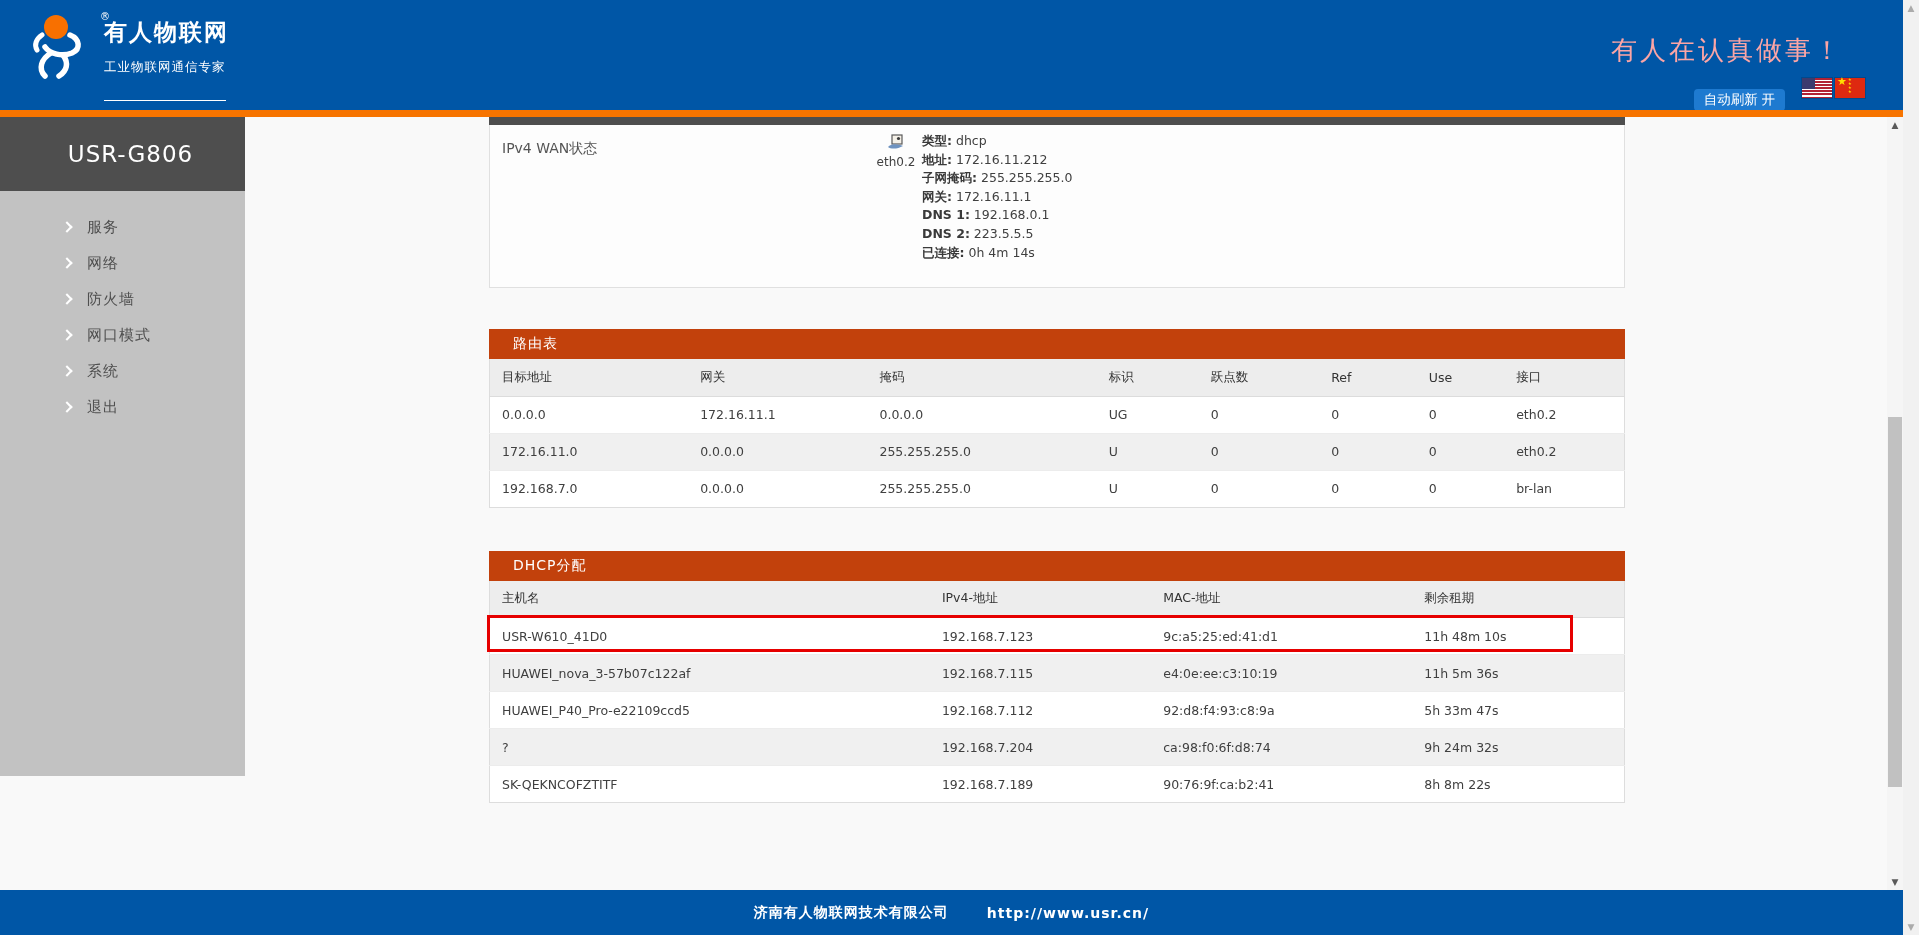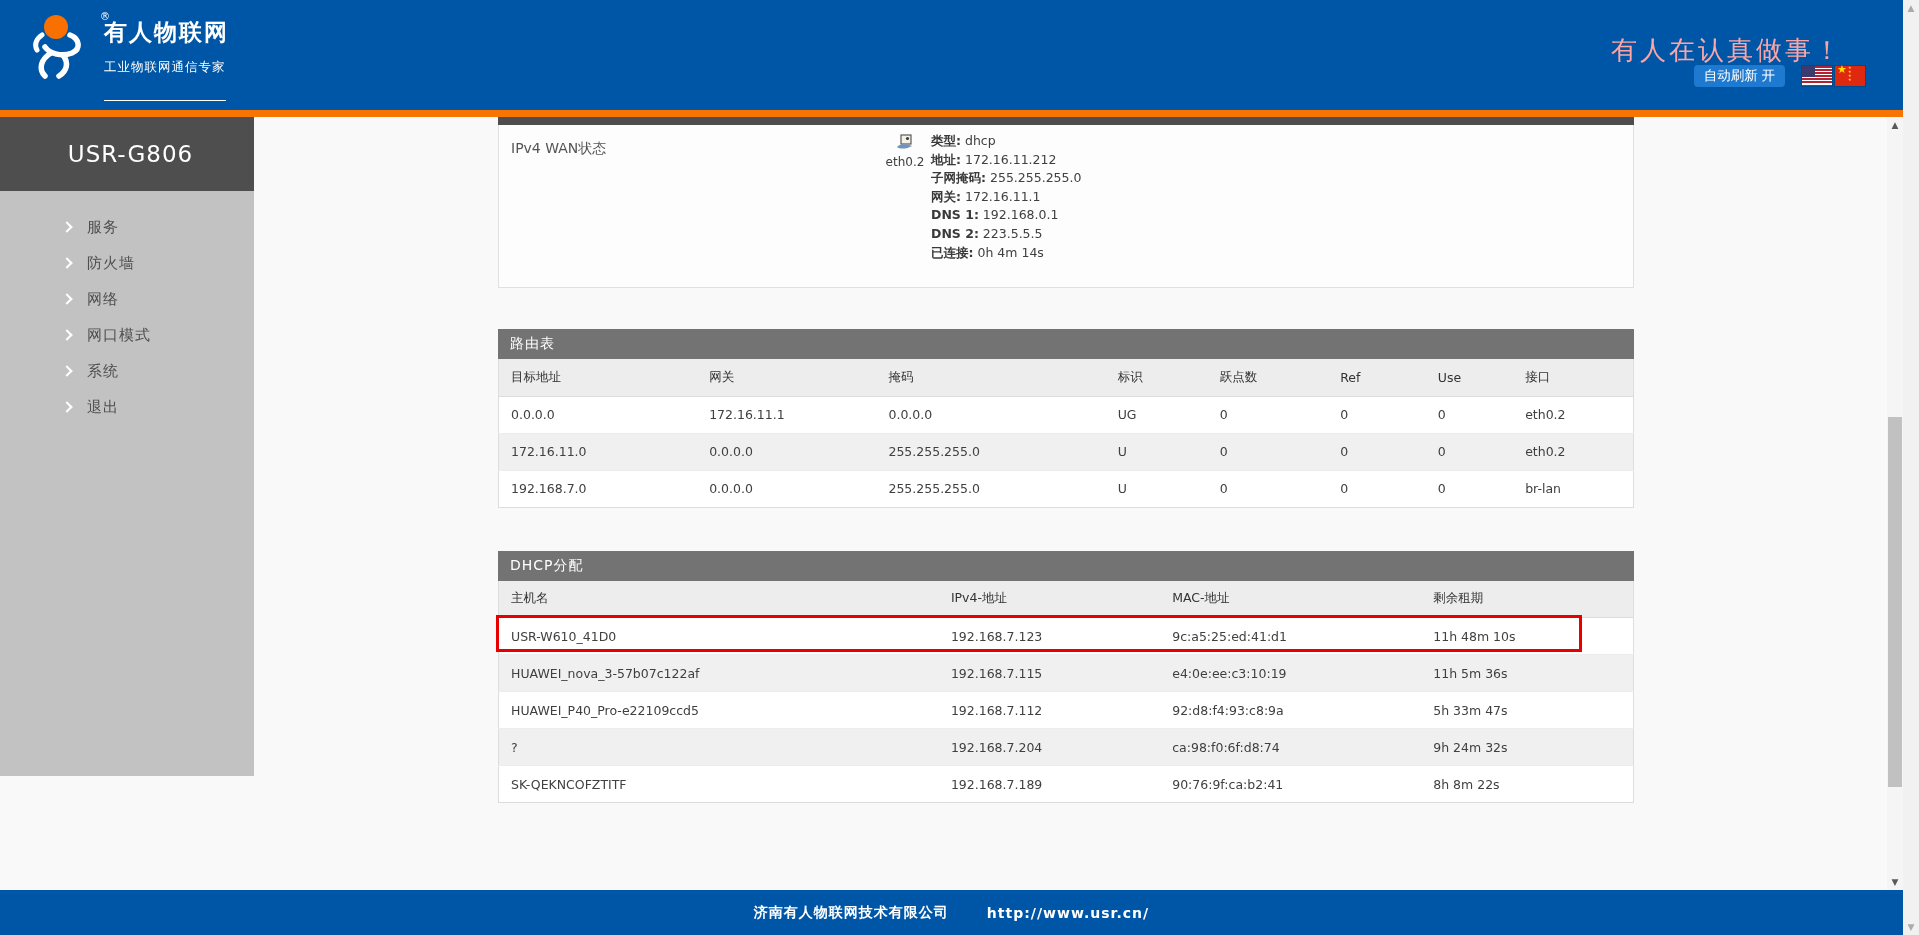--- a/index.html
+++ b/index.html
@@ -12,21 +12,21 @@
   .logo-wrap { position:absolute; left:26px; top:11px; width:110px; height:70px; }
   .logo-svg { position:absolute; left:0; top:2px; }
   .reg-mark { position:absolute; left:74px; top:0; color:#fff; font-size:10px; }
   .brand { position:absolute; left:104px; top:17px; color:#fff; }
   .brand-title { font-size:23px; font-weight:bold; letter-spacing:2px; }
   .brand-sub { margin-top:11px; font-size:12.5px; letter-spacing:1px; padding-bottom:24px;
                border-bottom:1px solid #ffffff; display:inline-block; }
   .slogan { position:absolute; right:60px; top:33px; color:#fca5a5; font-size:26px; letter-spacing:3px; }
   .header-controls { position:absolute; right:38px; top:65px; display:flex; align-items:center; gap:17px; }
   .refresh-btn { background:#1e7ad0; color:#fff; font-size:13.5px; border:none; border-radius:4px;
-                 padding:3px 10px; line-height:16px; cursor:pointer; }
+                 padding:3px 10px; line-height:16px; cursor:pointer;margin-top:24px; }
   .flags { display:flex; gap:3px; }
   .flag { width:30px; height:20px; position:relative; cursor:pointer; box-shadow:0 0 0 1px rgba(0,0,0,.15); }
   .flag-us { background:repeating-linear-gradient(180deg,#b22234 0 1.55px,#ffffff 1.55px 3.1px); }
   .flag-us .canton { position:absolute; left:0; top:0; width:13px; height:11px; background:#3c3b6e; }
   .flag-cn { background:#de2910; }
   .flag-cn .star { position:absolute; left:2px; top:-2px; color:#ffde00; font-size:11px; line-height:12px; }
   .flag-cn .ministars { position:absolute; left:13px; top:0px; color:#ffde00; font-size:4px; letter-spacing:0; width:8px; line-height:4px; }
 
   .orange-bar { position:absolute; left:0; top:110px; width:1903px; height:7px; background:#f77400; }
 
@@ -34,36 +34,36 @@
   .sidebar { position:absolute; left:0; top:117px; width:261px; height:659px; background:#c2c2c2; }
   .side-header { height:74px; background:#4e4e4e; display:flex; align-items:center; justify-content:center;
                  color:#fff; font-size:23px; letter-spacing:1px; }
   .menu { padding-top:18px; }
   .menu-item { height:36px; display:flex; align-items:center; padding-left:63px; cursor:pointer; }
   .chev { width:8px; height:8px; border-top:2px solid #fff; border-right:2px solid #fff;
           transform:rotate(45deg); margin-right:16px; flex:none; }
   .menu-label { font-size:15px; color:#4f4f4f; letter-spacing:1px; }
 
   
-  .main { position:absolute; left:254px; top:117px; width:1626px; height:698px; background:#f9f9f9; overflow:hidden; }
+  .main { position:absolute; left:245px; top:117px; width:1626px; height:698px; background:#f9f9f9; overflow:hidden; }
   .content { position:absolute; left:244px; top:0; width:1136px; }
   .cut-strip { height:8px; background:#4e4e4e; }
 
   .wan-box { position:relative; height:163px; background:#fdfdfd;
              border:1px solid #e0e0e0; border-top:none; }
   .wan-title { position:absolute; left:12px; top:15px; font-size:14px; color:#555; }
   .wan-iface-col { position:absolute; left:382px; top:9px; width:48px; text-align:center; }
   .wan-iface-label { font-size:12px; color:#404040; margin-top:1px; }
   .wan-details { position:absolute; left:432px; top:7px; }
   .kv-line { font-size:12.5px; line-height:18.6px; color:#404040; }
   .kv-line b { color:#3a3a3a;text-align:right; }
 
   .section { position:relative; }
-  .sec-bar { height:30px; background:#737373; color:#fff; font-size:14px; letter-spacing:1px;
-             display:flex; align-items:center; padding-left:12px; }
+  .sec-bar { height:30px; background:#c2410c; color:#fff; font-size:14px; letter-spacing:1px;
+             display:flex; align-items:center; padding-left:24px; }
   table.data-table { width:100%; border-collapse:collapse; background:#fff;
                      border:1px solid #dddddd; border-top:none; font-size:12.5px; color:#404040; }
   table.data-table th { background:#ededed; height:37px; text-align:left; padding-left:12px;
                         font-weight:normal; color:#333; border-bottom:1px solid #dcdcdc; }
   table.data-table td { height:37px; padding-left:12px; border-top:1px solid #ececec; }
   table.data-table tbody tr:nth-child(even) { background:#f0f0f0; }
 
   .sec-route { margin-top:41px; }
   .sec-dhcp { margin-top:43px; }
   .dhcp-highlight { position:absolute; left:-2px; top:64px; width:1086px; height:37px;
@@ -122,25 +122,25 @@
 
   <div class="sidebar">
     <div class="side-header">USR-G806</div>
     <div class="menu">
       <div class="menu-item">
         <span class="chev"></span>
         <span class="menu-label">服务</span>
       </div>
       <div class="menu-item">
         <span class="chev"></span>
+        <span class="menu-label">网络</span>
+      </div>
+      <div class="menu-item">
+        <span class="chev"></span>
         <span class="menu-label">防火墙</span>
-      </div>
-      <div class="menu-item">
-        <span class="chev"></span>
-        <span class="menu-label">网络</span>
       </div>
       <div class="menu-item">
         <span class="chev"></span>
         <span class="menu-label">网口模式</span>
       </div>
       <div class="menu-item">
         <span class="chev"></span>
         <span class="menu-label">系统</span>
       </div>
       <div class="menu-item">

